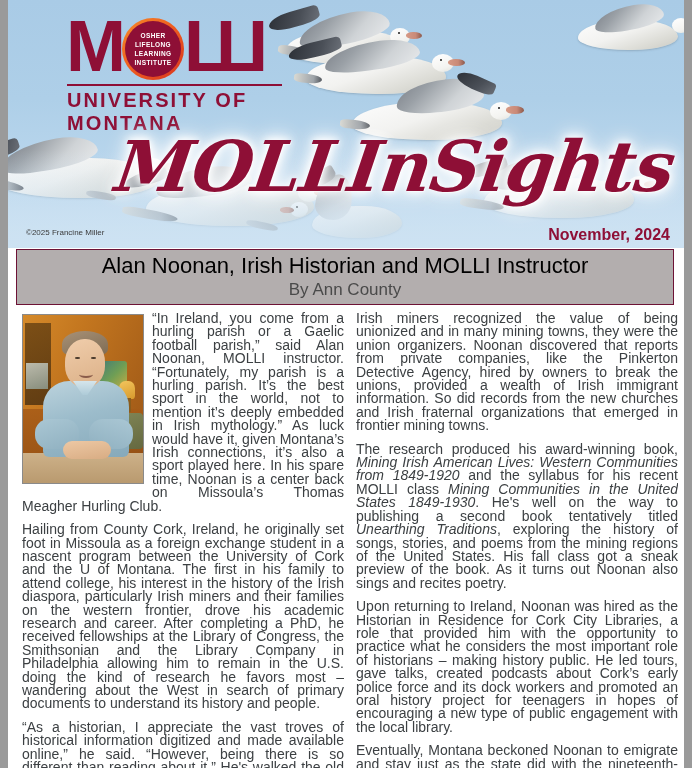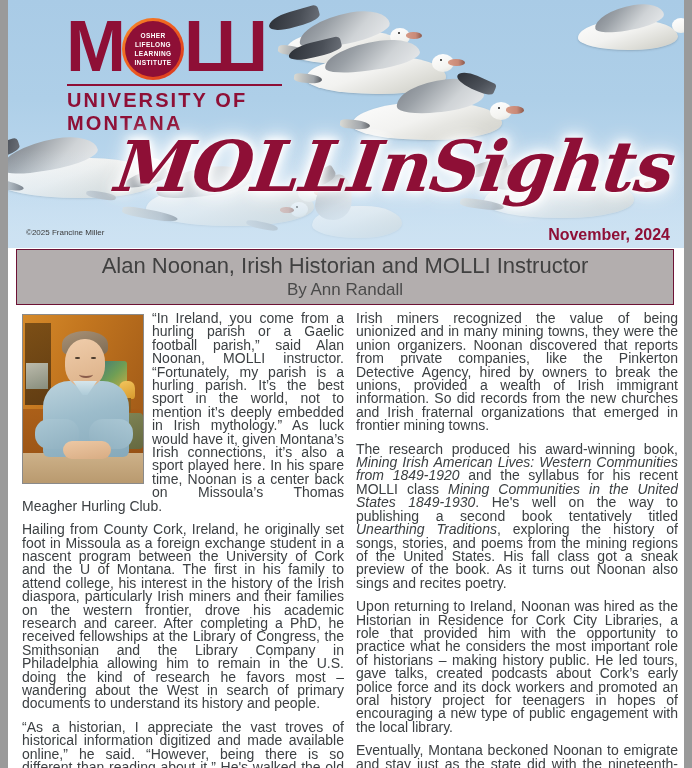--- a/index.html
+++ b/index.html
@@ -61,21 +61,21 @@
     text-shadow:0 0 7px #fff,0 0 13px #fff,0 0 19px rgba(255,255,255,.95),
                 0 0 26px rgba(255,255,255,.8),1px 1px 0 rgba(255,255,255,.6);}
 
   .credit{position:absolute;left:18px;top:228px;font-size:8px;color:#3a3a3a;}
   .issue-date{position:absolute;right:14px;top:226px;font-size:16px;font-weight:700;color:#8e0f36;}
 
   
   .banner{position:absolute;left:8px;top:249px;width:658px;height:56px;
     background:#b3aeae;border:1px solid #6d1235;box-sizing:border-box;
     display:flex;flex-direction:column;align-items:center;justify-content:center;}
-  .banner h1{margin:0;font-size:22px;font-weight:400;color:#404040;line-height:26px;}
+  .banner h1{margin:0;font-size:22px;font-weight:400;color:#000000;line-height:26px;}
   .banner h2{margin:0;font-size:17px;font-weight:400;color:#4a4a4a;line-height:22px;}
 
   
   .article{position:absolute;left:8px;top:312px;width:660px;height:456px;}
   .col{position:absolute;top:0;width:322px;height:456px;overflow:hidden;
     font-size:14px;line-height:13.4px;color:#3c4043;text-align:justify;}
   .col-left{left:6px;}
   .col-right{left:340px;}
   .col p{margin:0 0 10px 0;}
   .col i{font-style:italic;}
@@ -225,21 +225,21 @@
         <div class="logo-sub">UNIVERSITY OF MONTANA</div>
       </div>
 
       <div class="script-title">MOLLInSights</div>
       <div class="credit">©2025 Francine Miller</div>
       <div class="issue-date">November, 2024</div>
     </div>
 
     <div class="banner">
       <h1>Alan Noonan, Irish Historian and MOLLI Instructor</h1>
-      <h2>By Ann Randall</h2>
+      <h2>By Ann County</h2>
     </div>
 
     <div class="article">
       <div class="col col-left">
         <div class="photo">
           <div class="ph-wall"></div>
             <div class="ph-door"></div>
             <div class="ph-win"></div>
           <div class="ph-art"></div>
             <div class="ph-lamp"></div>

